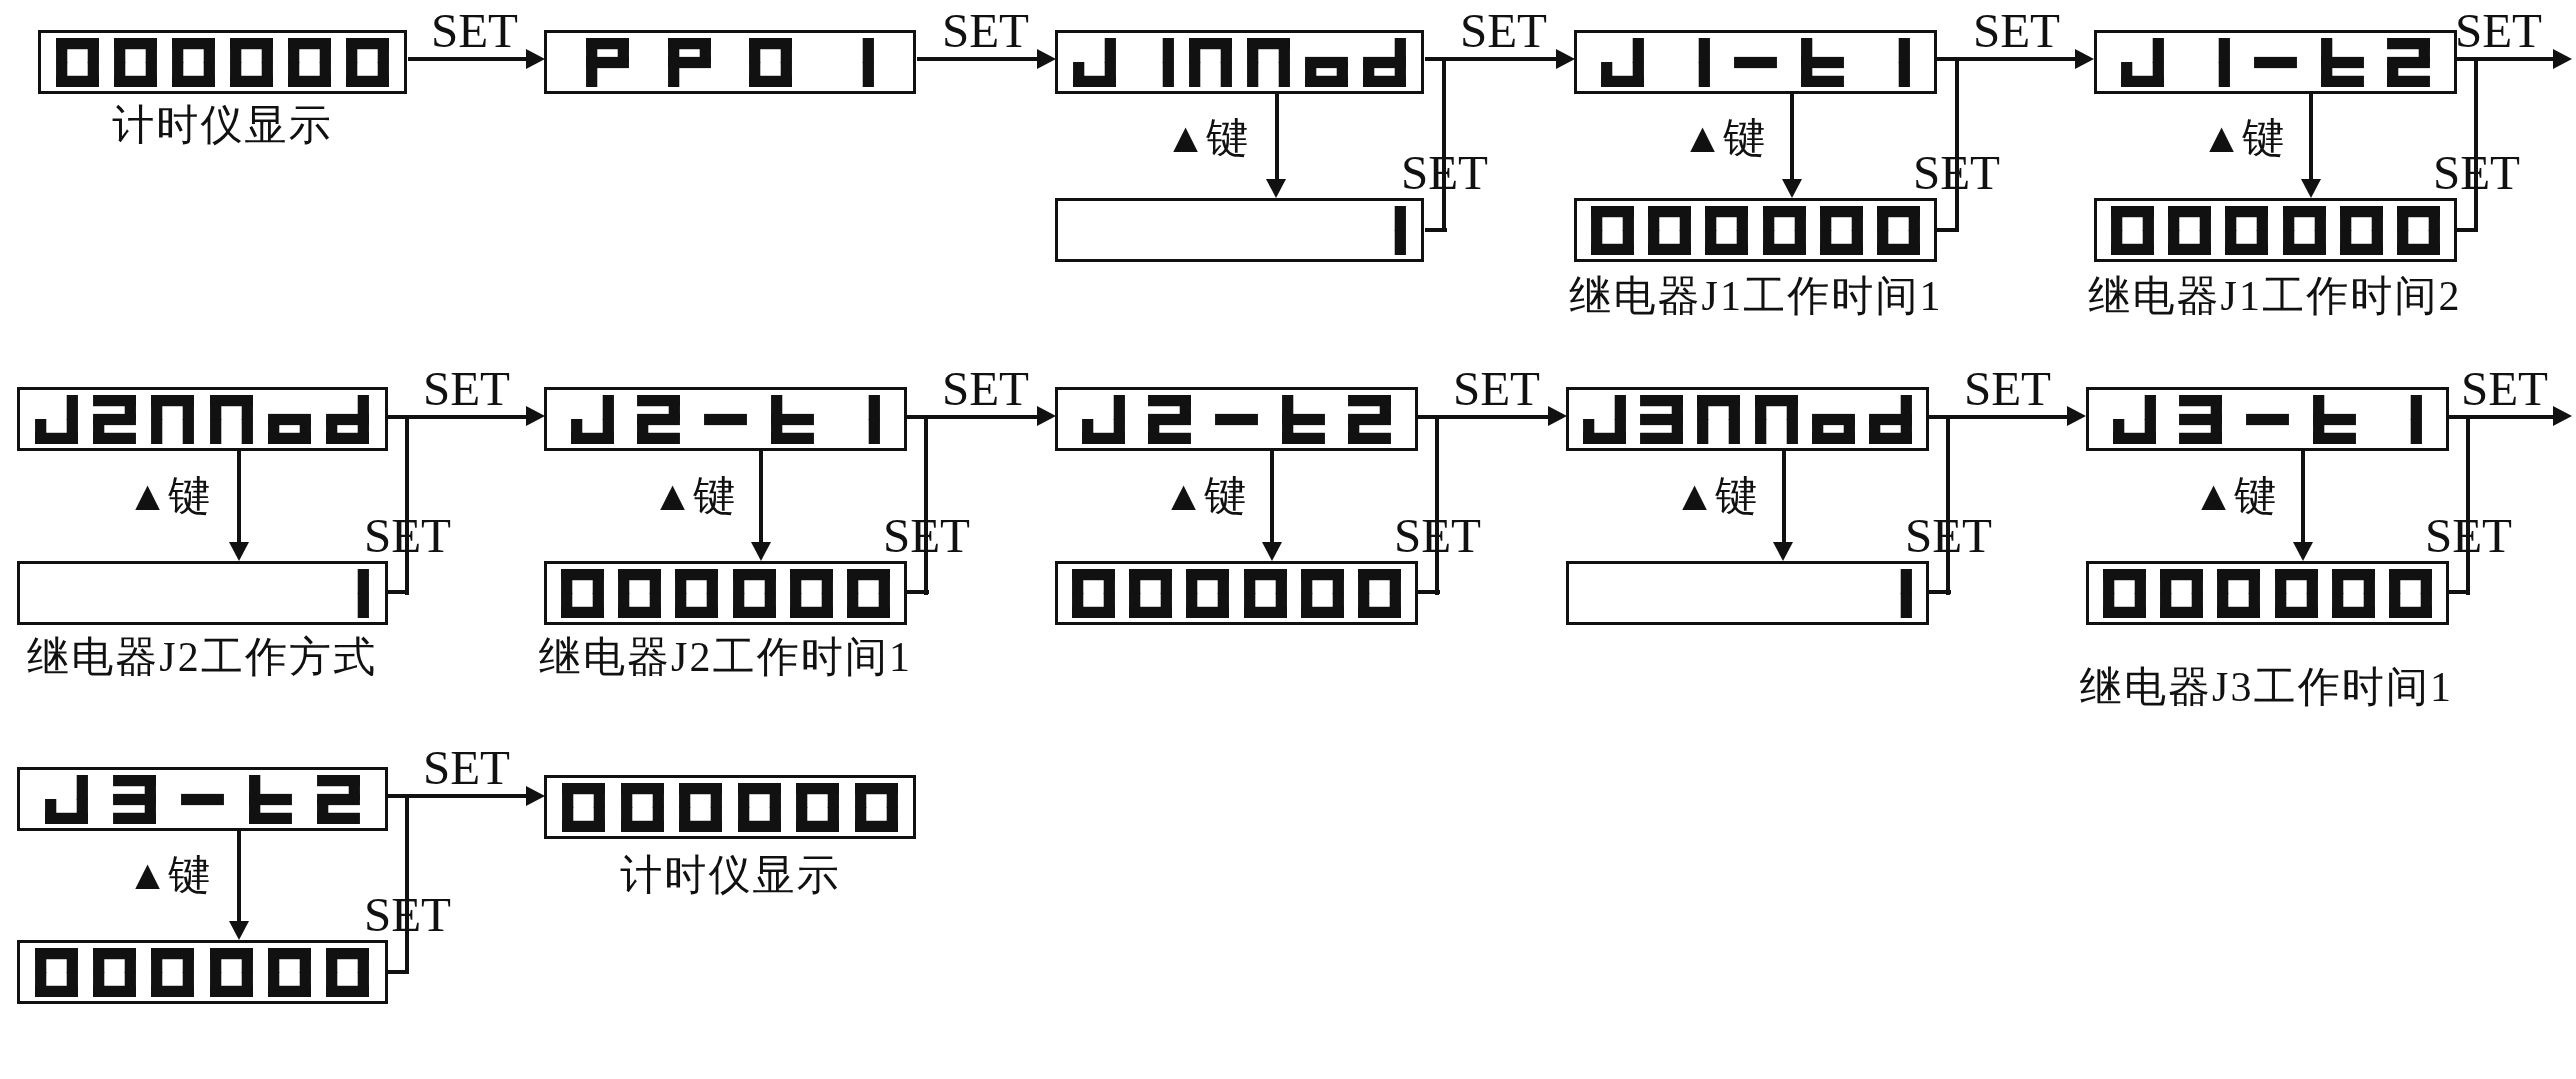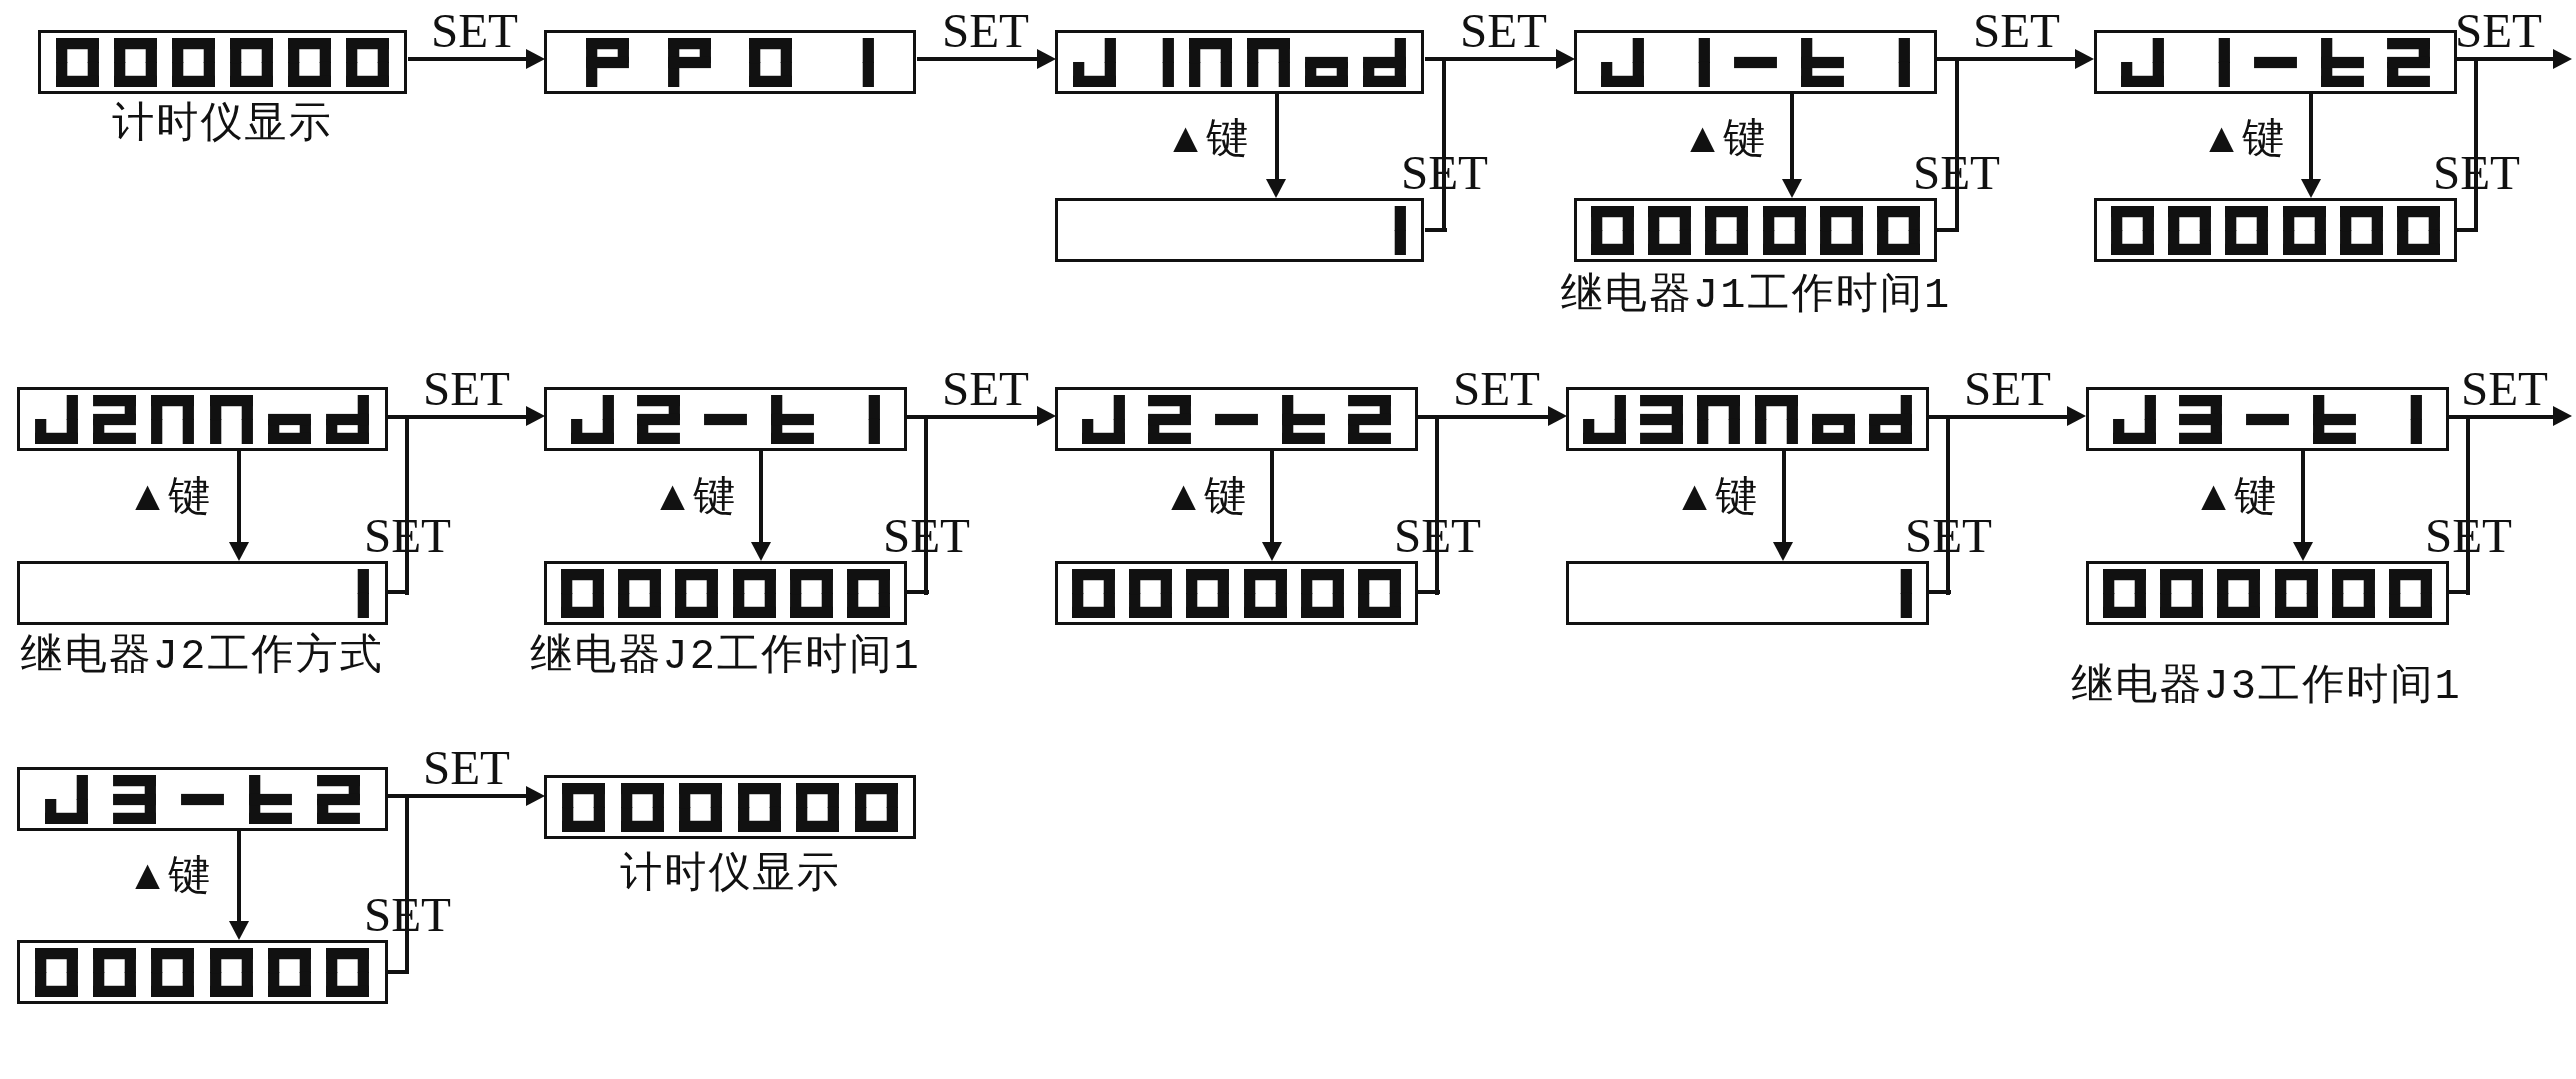--- a/index.html
+++ b/index.html
@@ -3,21 +3,21 @@
 <meta charset="utf-8">
 <title>Diagram</title>
 <style>
   html,body{margin:0;padding:0;background:#fff;}
   .canvas{position:relative;width:2576px;height:1079px;background:#fff;overflow:hidden;
           font-family:"Liberation Serif","DejaVu Serif",serif;color:#111;}
   .box{position:absolute;height:64px;border:3.1px solid #111;background:#fff;
        box-sizing:border-box;display:flex;}
   .display{flex:1;display:flex;align-items:center;justify-content:space-evenly;overflow:hidden;}
   .digit{width:43px;height:49px;flex:0 0 43px;fill:#111;}
-  .cap{position:absolute;font-size:42px;line-height:1.15;text-align:center;letter-spacing:2.1px;white-space:nowrap;font-family:Liberation Mono, monospace;}
+  .cap{position:absolute;font-size:42px;line-height:1.15;text-align:center;letter-spacing:2.1px;white-space:nowrap;}
   .set{position:absolute;font-size:49px;line-height:1.1;text-align:center;white-space:nowrap;}
   .upk{position:absolute;font-size:42px;line-height:1.15;text-align:center;white-space:nowrap;}
   .hl{position:absolute;height:4.1px;background:#111;}
   .vl{position:absolute;width:4.1px;background:#111;}
   .ar{position:absolute;width:0;height:0;border-top:10.3px solid transparent;
       border-bottom:10.3px solid transparent;border-left:19.6px solid #111;}
   .ad{position:absolute;width:0;height:0;border-left:10.3px solid transparent;
       border-right:10.3px solid transparent;border-top:19.6px solid #111;}
 </style>
 </head>
@@ -354,20 +354,21 @@
           <rect x="0" y="0" width="22" height="49"></rect>
         </svg>
       </div>
   </div>
   <div class="set" style="left:2399px;top:146px;width:155px">SET</div>
   <div class="hl" style="left:2456px;top:228px;width:21.6px"></div>
   <div class="vl" style="left:2474px;top:57px;height:175px"></div>
   <div class="set" style="left:2421px;top:4.1px;width:155px">SET</div>
   <div class="hl" style="left:2456px;top:57px;width:100px"></div>
   <div class="ar" style="left:2553px;top:49px"></div>
+  <div class="cap" style="left:2043px;top:272px;width:464px">继电器J1工作时间2</div>
 
   <div class="box" style="left:16.5px;top:387px;width:371px">
     <div class="display">
         <svg viewBox="0 0 84 96" class="digit">
           <rect x="62" y="0" width="22" height="49"></rect>
           <rect x="62" y="47" width="22" height="49"></rect>
           <rect x="0" y="74" width="84" height="22"></rect>
           <rect x="0" y="47" width="22" height="49"></rect>
         </svg>
         <svg viewBox="0 0 84 96" class="digit">

